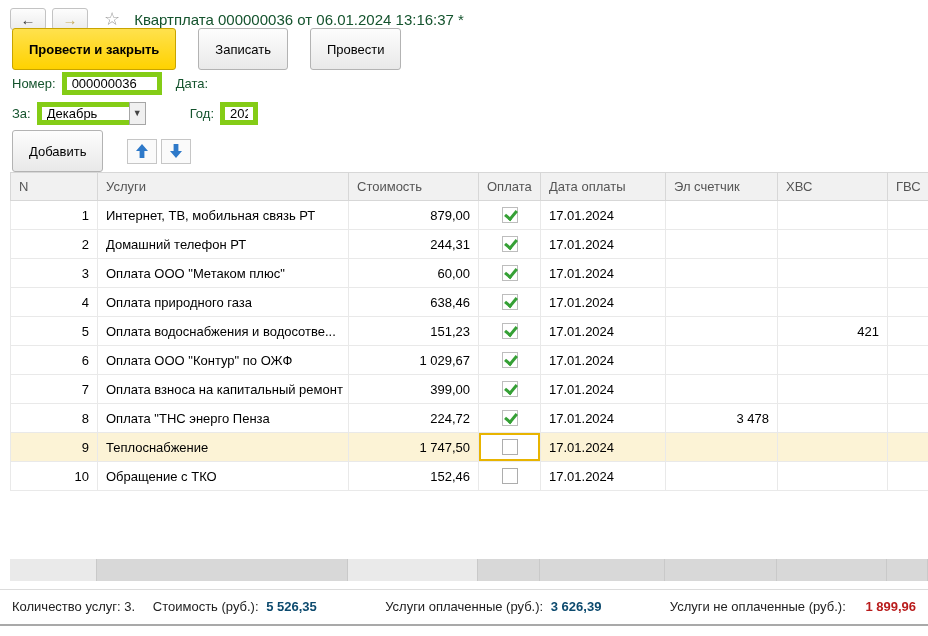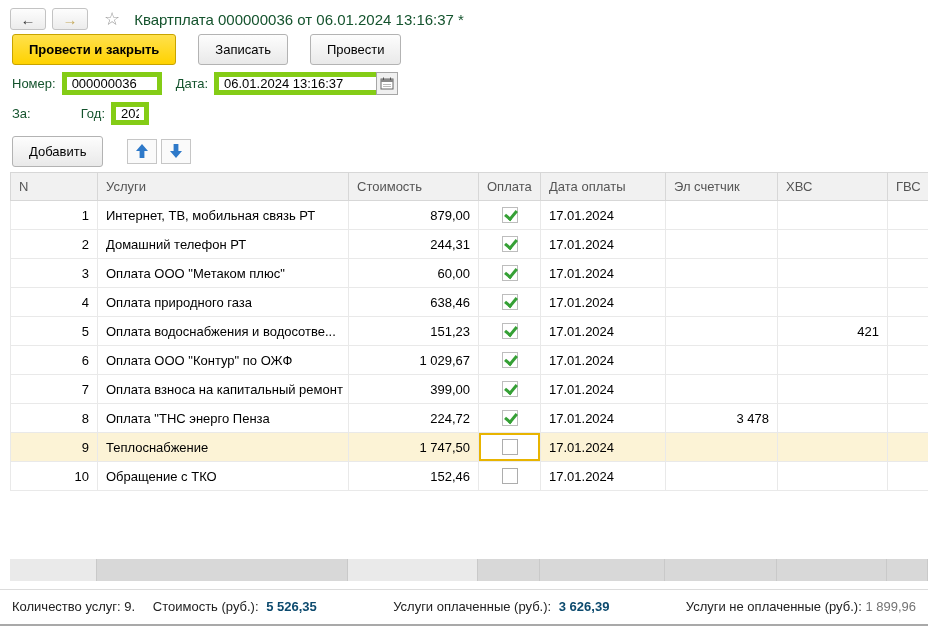--- a/index.html
+++ b/index.html
@@ -20,21 +20,21 @@
     font-family:"Liberation Sans", sans-serif;
   }
   .nav-btn.back { color:#3a3a3a; }
   .nav-btn.fwd  { color:#c6ab5e; }
   .star { font-size:18px; color:#9a9a9a; margin:0 8px 0 10px; cursor:pointer; }
   .title { font-size:15px; color:#14532d; white-space:nowrap; }
 
   
   .toolbar { display:flex; align-items:center; gap:22px; padding:4px 12px 8px 12px; height:34px; }
   .btn {
-    height:31px; padding:0 16px; border:1px solid #b3b3b3; border-radius:3px;
+    height:42px; padding:0 16px; border:1px solid #b3b3b3; border-radius:3px;
     background:linear-gradient(#fdfdfd,#e9e9e9); font-size:13px; cursor:pointer;
     font-family:"Liberation Sans", sans-serif;
   }
   .btn-primary {
     background:linear-gradient(#ffe14d,#ffd200);
     border:1px solid #c8a400; font-weight:bold;
   }
 
   
   .form-row { display:flex; align-items:center; padding:4px 12px; height:30px; }
@@ -99,21 +99,21 @@
   .fcell.dark  { background:#d8d8d8; }
 
   
   .statusbar {
     display:flex; justify-content:space-between; align-items:center;
     margin-top:8px; border-top:1px solid #dcdcdc; padding:9px 12px 6px 12px;
   }
   .statusbar .grp { white-space:nowrap; }
   .lbl { color:#222; }
   .val-blue { color:#0c4a6e; font-weight:bold; margin-left:4px; }
-  .val-red  { color:#737373; font-weight:normal; margin-left:0; }
+  .val-red  { color:#b91c1c; font-weight:bold; margin-left:16px; }
   .cost-part { margin-left:14px; }
   .bottom-line { border-top:2px solid #a9a9a9; margin-top:4px; }
 </style>
 </head>
 <body>
 
 <div class="titlebar">
   <button class="nav-btn back">
     <span>←</span>
   </button>
@@ -127,37 +127,30 @@
 <div class="toolbar">
   <button class="btn btn-primary">Провести и закрыть</button>
   <button class="btn">Записать</button>
   <button class="btn">Провести</button>
 </div>
 
 <div class="form-row">
   <label>Номер:</label>
   <input class="input w-number" value="000000036" style="">
   <label class="ml-date">Дата:</label>
+</div>
+
+<div class="form-row">
+  <label>За:</label>
   <span class="group">
-    <input class="input w-date" value="06.01.2024 13:16:37" style="">
-    <button class="side-btn">
-      <svg width="14" height="13" viewBox="0 0 14 13">
-        <rect x="1" y="2" width="12" height="10" fill="#ffffff" stroke="#666666"></rect>
-        <rect x="1" y="2" width="12" height="3" fill="#888888"></rect>
-        <line x1="3.5" y1="0.5" x2="3.5" y2="3" stroke="#555555"></line>
-        <line x1="10.5" y1="0.5" x2="10.5" y2="3" stroke="#555555"></line>
-        <line x1="3" y1="7.5" x2="11" y2="7.5" stroke="#bbbbbb"></line>
-        <line x1="3" y1="9.5" x2="11" y2="9.5" stroke="#bbbbbb"></line>
-      </svg>
+    <input class="input w-month" value="Декабрь" style="">
+    <button class="side-btn combo-arrow">
+      <span>▼</span>
     </button>
   </span>
-</div>
-
-<div class="form-row">
-  <label>За:</label>
   <label class="ml-year">Год:</label>
   <input class="input w-year" value="2023" style="">
 </div>
 
 <div class="cmd-row">
   <button class="btn">Добавить</button>
   <span class="cmd-gap"></span>
   <button class="icon-btn">
     <svg width="12" height="14" viewBox="0 0 12 14">
       <path d="M6 0 L12 7 H8.4 V14 H3.6 V7 H0 Z" fill="#2e79c9"></path>
@@ -307,21 +300,21 @@
   <div class="fcell light" style="width:130px"></div>
   <div class="fcell dark" style="width:62px"></div>
   <div class="fcell dark" style="width:125px"></div>
   <div class="fcell dark" style="width:112px"></div>
   <div class="fcell dark" style="width:110px"></div>
   <div class="fcell dark" style="width:41px"></div>
 </div>
 
 <div class="statusbar">
   <span class="grp">
-    <span class="lbl">Количество услуг: 9.</span>
+    <span class="lbl">Количество услуг: 3.</span>
     <span class="cost-part lbl">Стоимость (руб.):</span>
     <span class="val-blue">5 526,35</span>
   </span>
   <span class="grp">
     <span class="lbl">Услуги оплаченные (руб.):</span>
     <span class="val-blue">3 626,39</span>
   </span>
   <span class="grp">
     <span class="lbl">Услуги не оплаченные (руб.):</span>
     <span class="val-red">1 899,96</span>

